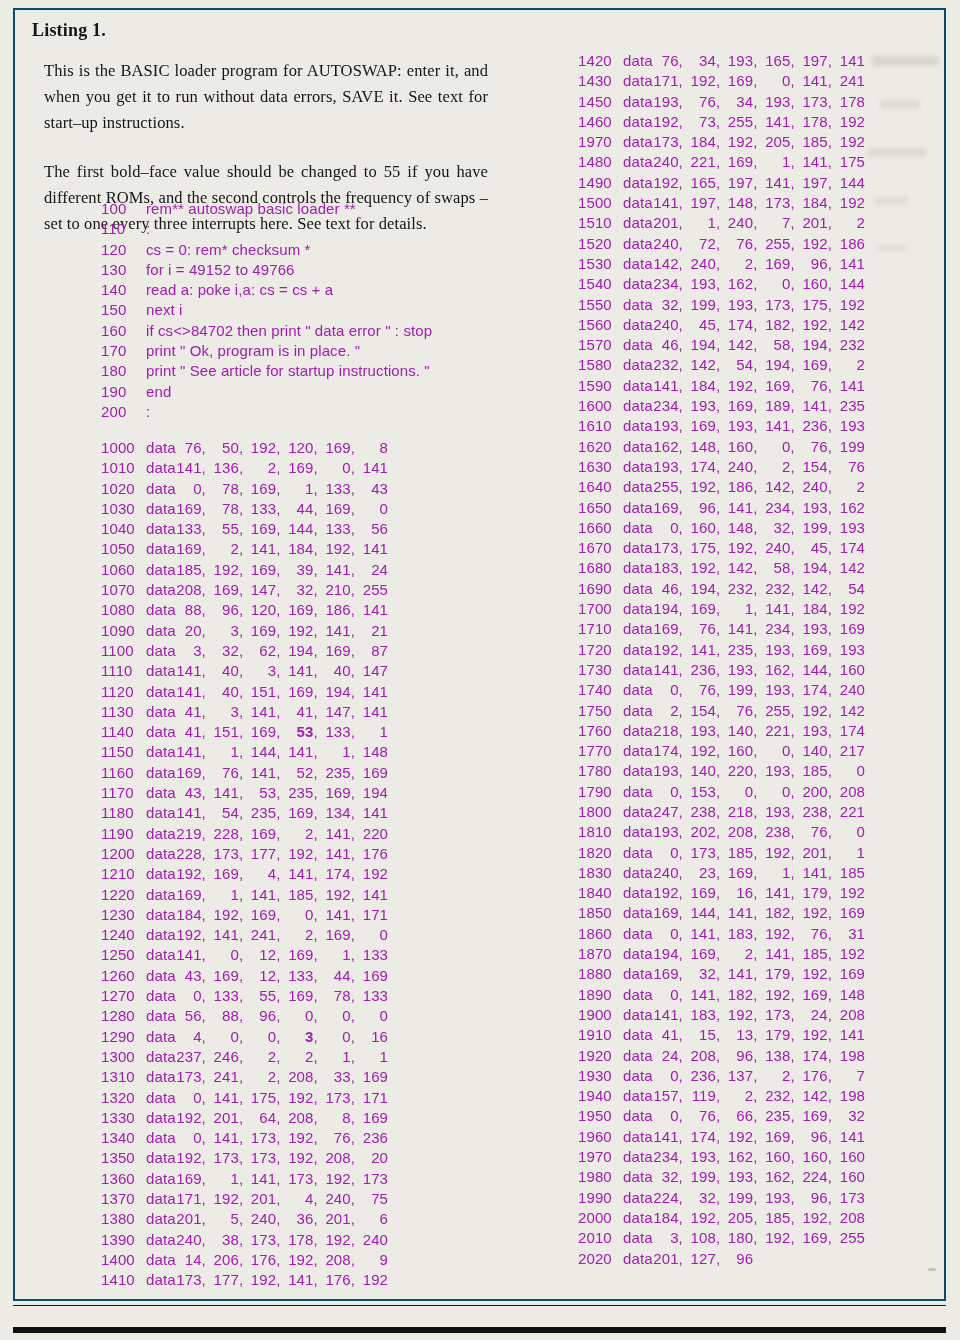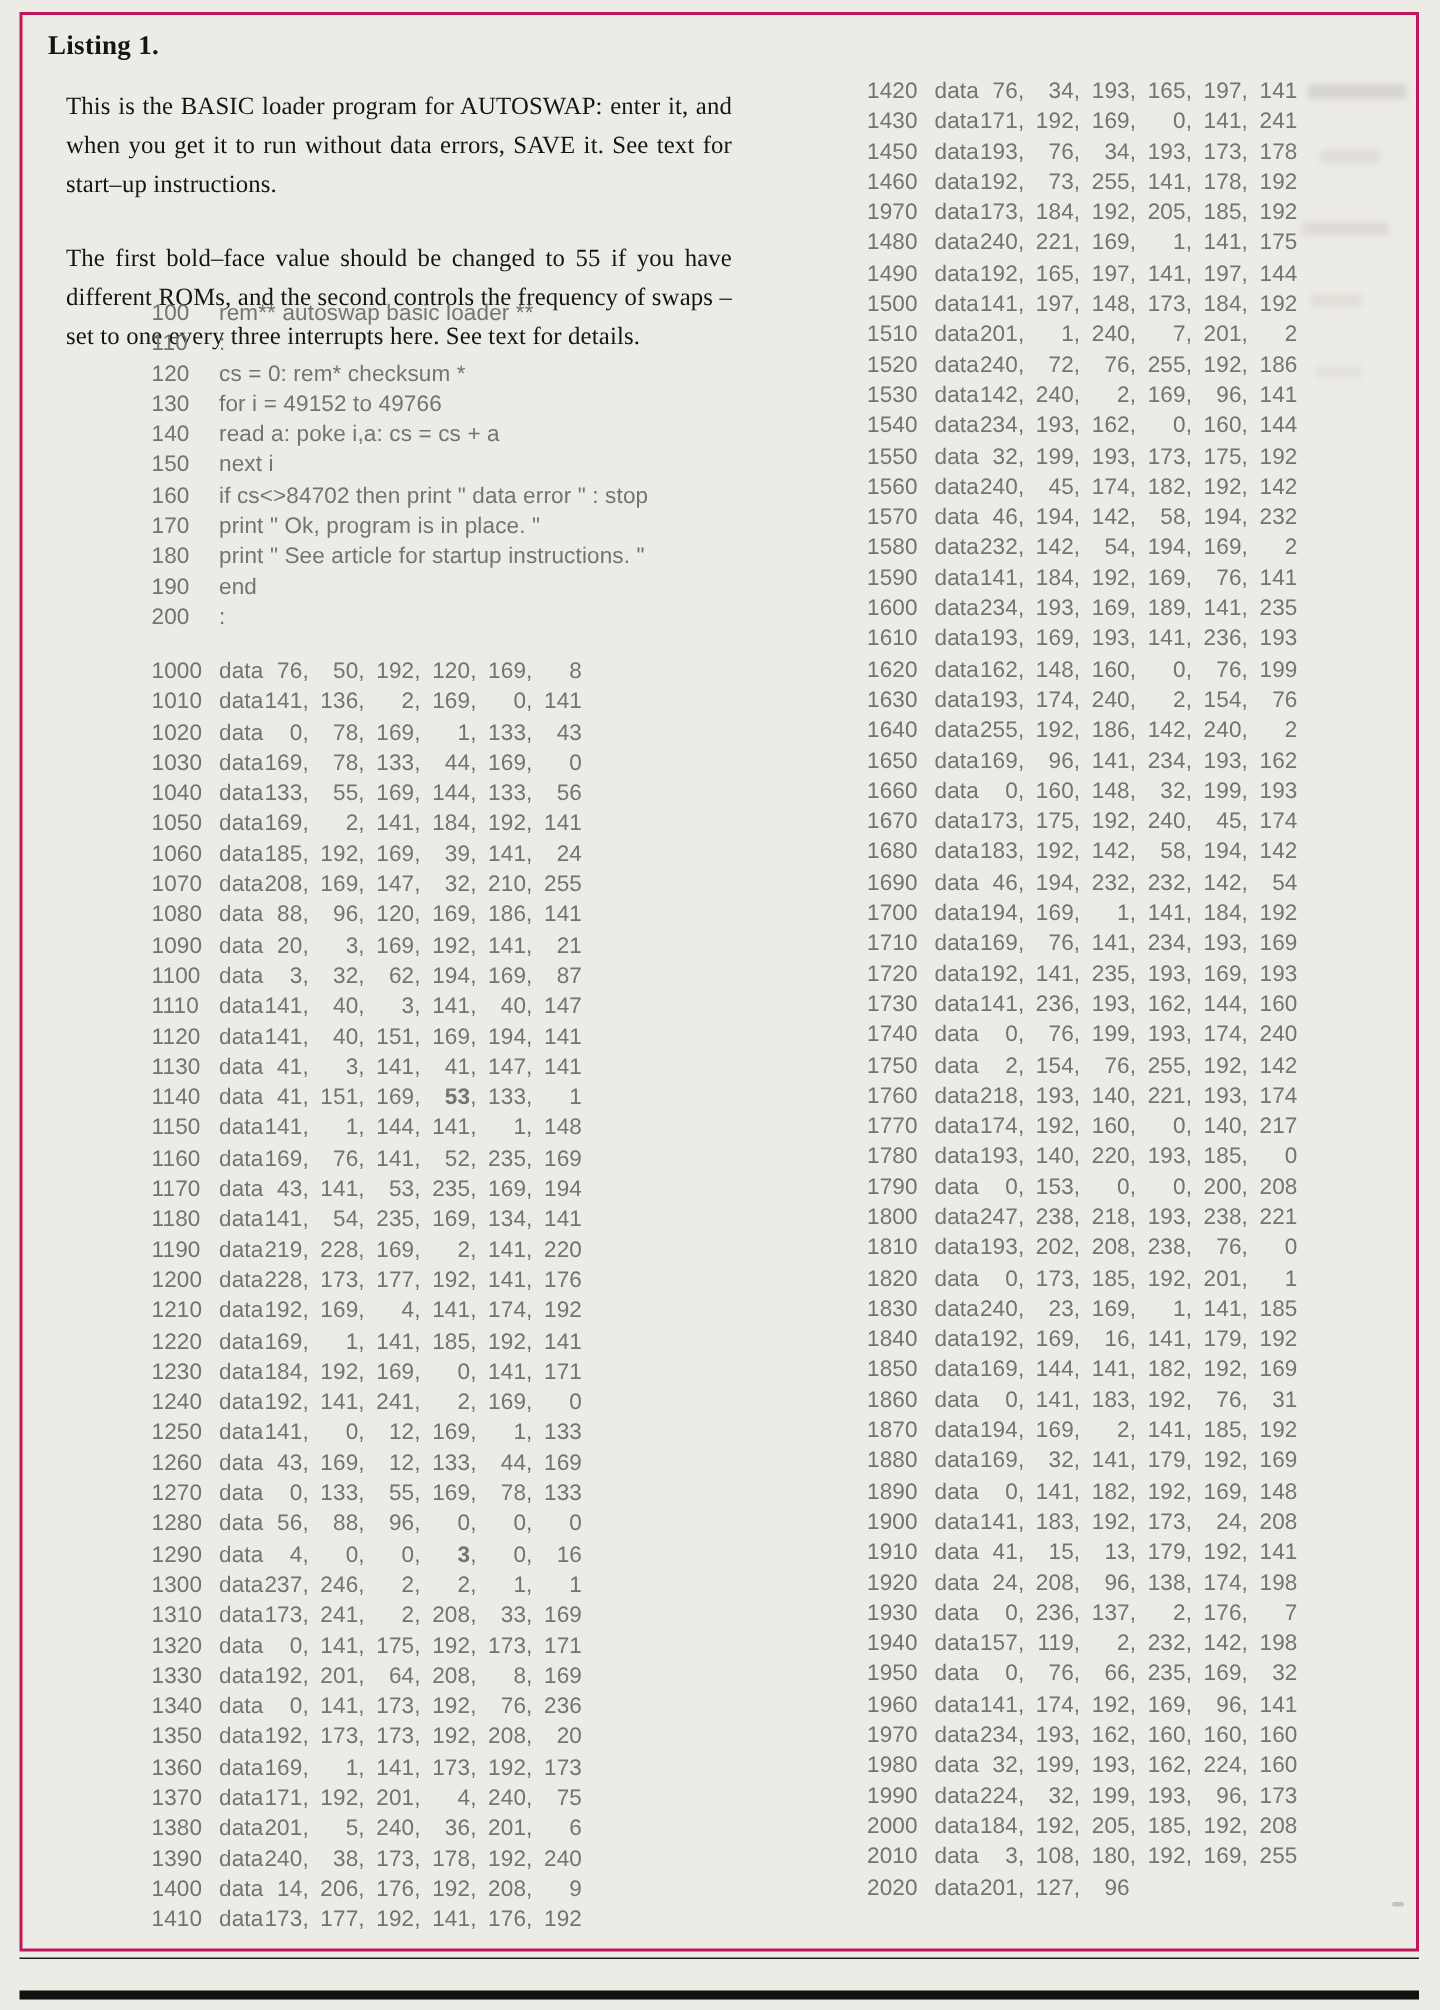--- a/index.html
+++ b/index.html
@@ -3,35 +3,35 @@
 <meta charset="utf-8">
 <style>
   html,body{margin:0;padding:0;background:#b8b6b0;}
   .page{
     position:relative;width:960px;height:1340px;
     background:#edebe5;overflow:hidden;
     font-family:"Liberation Serif",serif;color:#151515;
   }
   .box{
     position:absolute;left:13px;top:8px;width:929px;height:1289px;
-    border:2px solid #be185d;
+    border:2px solid #0c4a6e;
   }
   .listing-title{
     position:absolute;left:17px;top:10px;margin:0;
     font-size:18px;font-weight:bold;letter-spacing:.2px;
   }
   .intro{position:absolute;left:17px;top:48px;width:456px;}
   .intro p{
     margin:0 0 24px 12px;font-size:16.5px;line-height:25.8px;
     text-align:justify;letter-spacing:.1px;
   }
   .code{
     position:absolute;white-space:nowrap;
     font-family:"Liberation Sans",sans-serif;font-size:15px;
-    line-height:20.3px;color:#737373;letter-spacing:.1px;
+    line-height:20.3px;color:#a21caf;letter-spacing:.1px;
   }
   .program-block{left:86px;top:189px;}
   .left-data{left:86px;top:428px;}
   .right-data{left:563px;top:41px;}
   .ln{display:inline-block;width:45px;}
   .kw{display:inline-block;}
   .v{display:inline-block;min-width:26px;text-align:right;}
   .v.bold{font-weight:bold;}
   .comma{display:inline-block;margin-right:7px;}
   .foot-rule{position:absolute;left:13px;top:1305px;width:933px;height:1px;background:#1d1d1d;}

